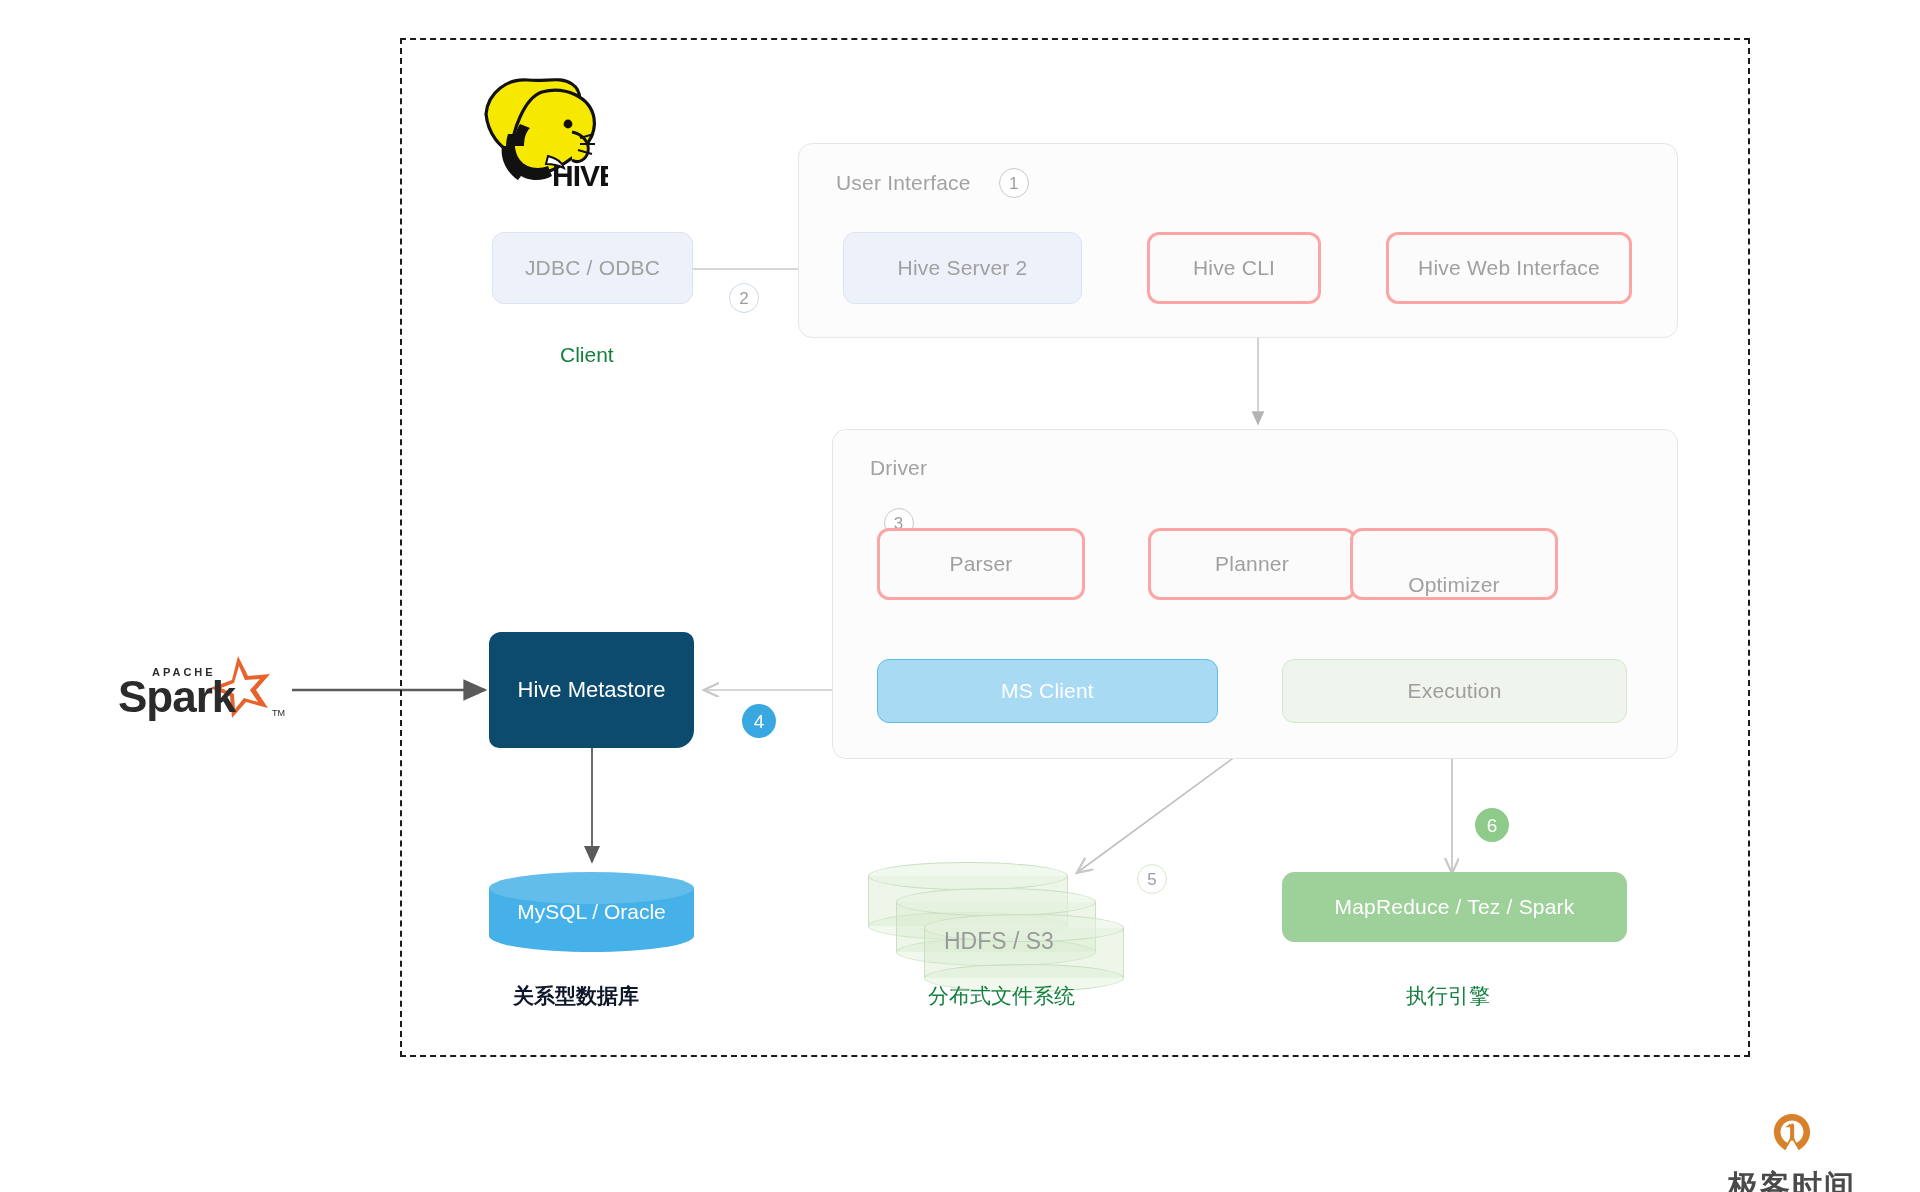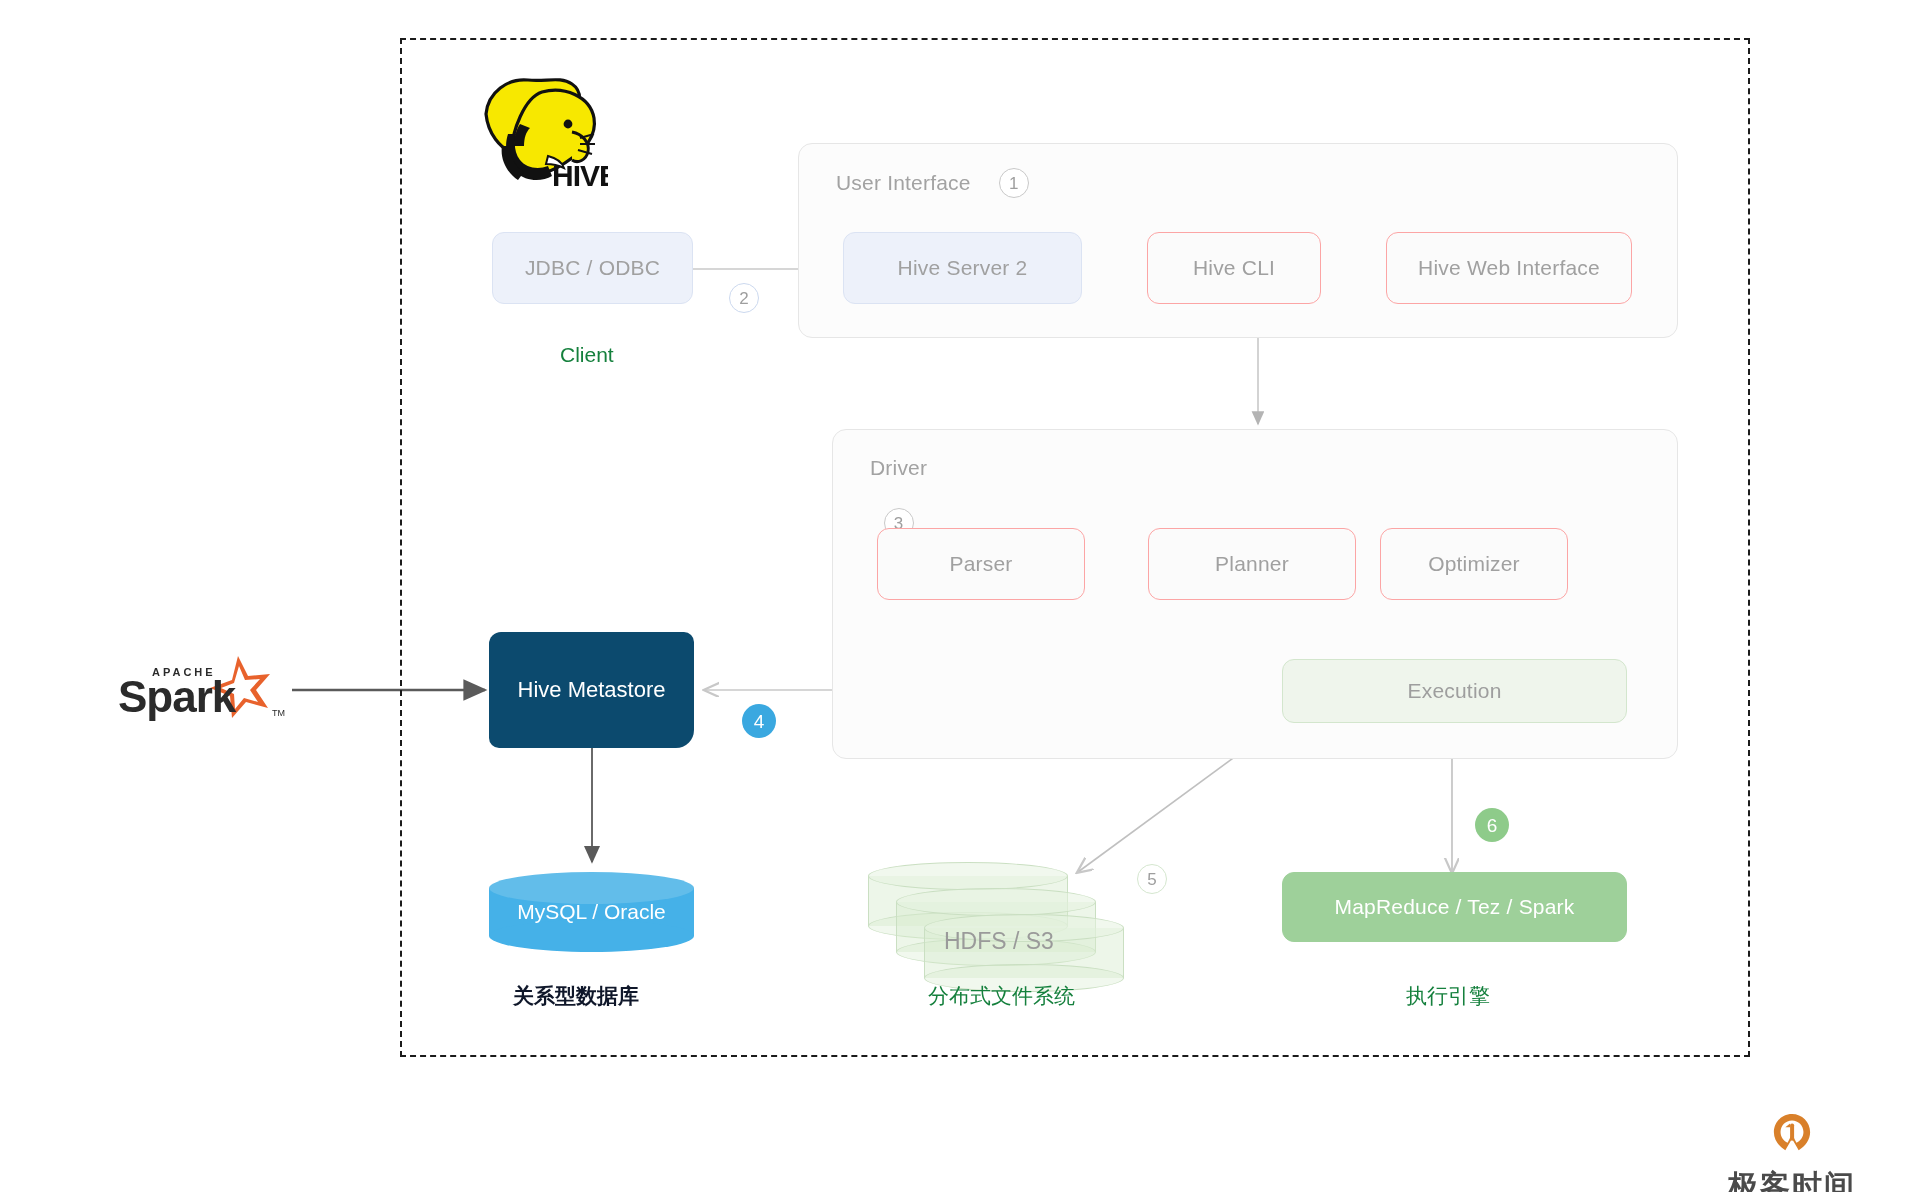--- a/index.html
+++ b/index.html
@@ -52,21 +52,21 @@
 
   
   .node {
     position: absolute;
     border-radius: 12px;
     display: flex; align-items: center; justify-content: center;
     font-size: 21px;
     letter-spacing: .2px;
     white-space: nowrap;
   }
-  .node.plain   { background: #fbfbfb; border: 1px solid #fca5a5; color: #a0a0a0; }
+  .node.plain   { background: #fbfbfb; border: 3px solid #fca5a5; color: #a0a0a0; }
   .node.lav     { background: #edf1fa; border: 1px solid #dbe3f3; color: #a0a0a0; }
   .node.blue-solid { background: #a8daf3; border: 1px solid #5fbde8; color: #ffffff; }
   .node.green-pale { background: #eff5ec; border: 1px solid #d3e6cd; color: #9e9e9e; }
   .node.green-solid{ background: #9ed09a; border: 1px solid #9ed09a; color: #ffffff; }
 
   
   .metastore {
     position: absolute;
     background: #0c4a6e;
     border-radius: 10px 10px 10px 10px;
@@ -221,24 +221,27 @@
     <span class="group-title">Driver</span>
     <span class="step-badge outline-grey">3</span>
   </div>
 
   <div class="node plain" style="left:877px; top:528px; width:208px; height:72px;">
     <span>Parser</span>
   </div>
   <div class="node plain" style="left:1148px; top:528px; width:208px; height:72px;">
     <span>Planner</span>
   </div>
-  <div class="node plain" style="left:1380px; top:528px; width:188px; height:72px;">
+  <div class="node plain" style="left:1350px; top:528px; width:208px; height:72px;align-items:flex-end;">
     <span>Optimizer</span>
   </div>
 
+  <div class="node blue-solid" style="left:877px; top:659px; width:341px; height:64px;">
+    <span>MS Client</span>
+  </div>
   <div class="node green-pale" style="left:1282px; top:659px; width:345px; height:64px;">
     <span>Execution</span>
   </div>
 
   <div class="metastore" style="left:489px; top:632px; width:205px; height:116px;">
     <span>Hive Metastore</span>
   </div>
   <div class="step-badge solid-blue" style="position:absolute; left:742px; top:704px; width:34px; height:34px; font-size:19px;">4</div>
 
   <div class="cyl" style="left:489px; top:872px; width:205px; height:80px;">

